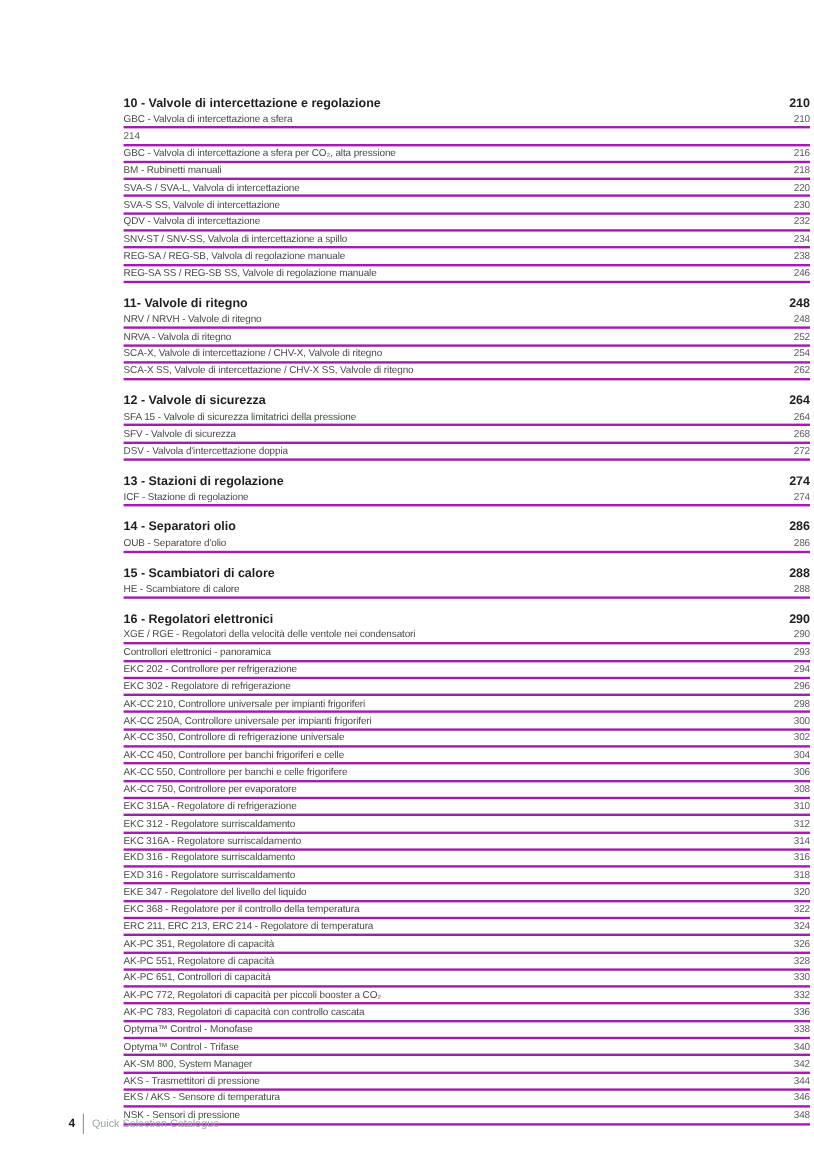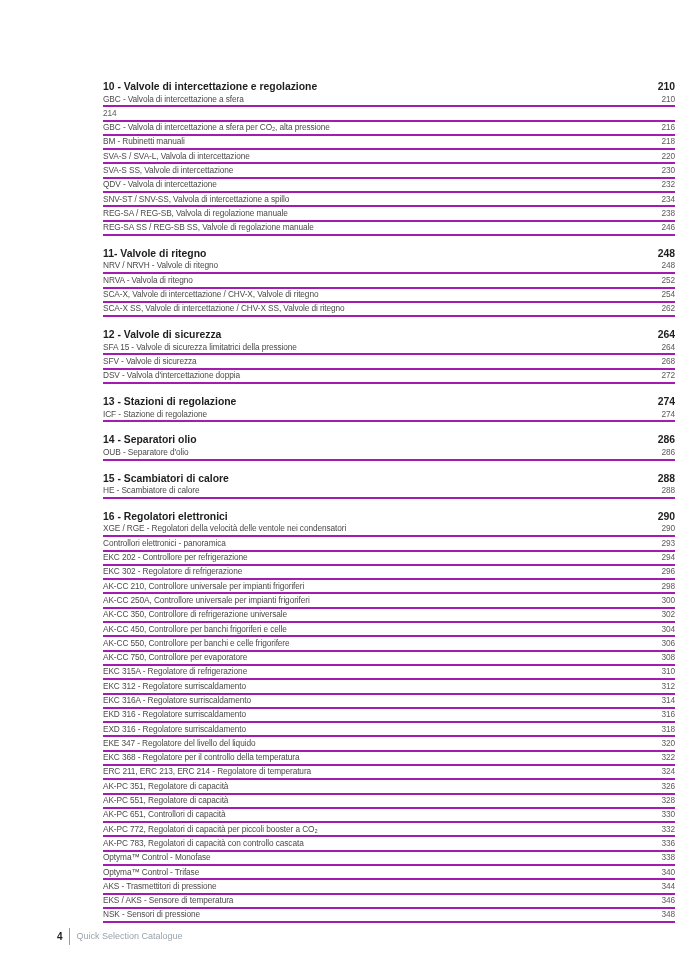--- a/index.html
+++ b/index.html
@@ -248,20 +248,24 @@
         <span class="title">AK-PC 783, Regolatori di capacità con controllo cascata</span>
         <span class="page">336</span>
       </div>
       <div class="entry">
         <span class="title">Optyma™ Control - Monofase</span>
         <span class="page">338</span>
       </div>
       <div class="entry">
         <span class="title">Optyma™ Control - Trifase</span>
         <span class="page">340</span>
+      </div>
+      <div class="entry">
+        <span class="title">AK-SM 800, System Manager</span>
+        <span class="page">342</span>
       </div>
       <div class="entry">
         <span class="title">AKS - Trasmettitori di pressione</span>
         <span class="page">344</span>
       </div>
       <div class="entry">
         <span class="title">EKS / AKS - Sensore di temperatura</span>
         <span class="page">346</span>
       </div>
       <div class="entry">

